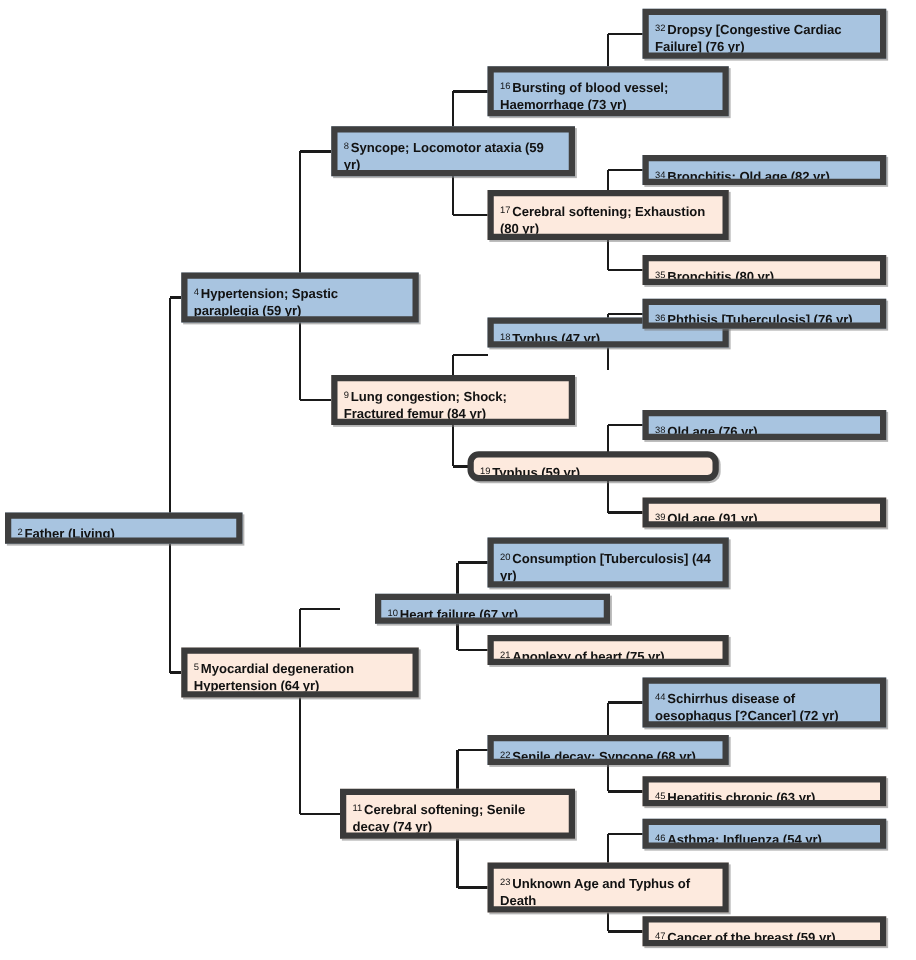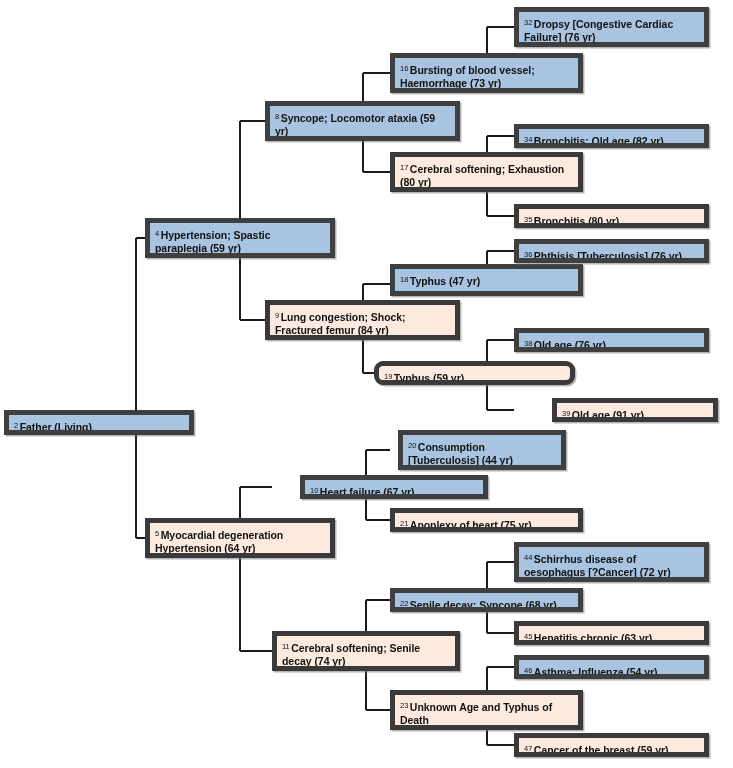--- a/index.html
+++ b/index.html
@@ -101,30 +101,30 @@
   <div id="nodes-layer">
       <div class="node blue" style="left: 4px; top: 410px; width: 190px; height: 25px;"><span class="num">2</span><span class="txt">Father (Living)</span></div>
       <div class="node blue" style="left: 145px; top: 218px; width: 190px; height: 40px;"><span class="num">4</span><span class="txt">Hypertension; Spastic paraplegia (59 yr)</span></div>
       <div class="node peach" style="left: 145px; top: 518px; width: 190px; height: 40px;"><span class="num">5</span><span class="txt">Myocardial degeneration Hypertension (64 yr)</span></div>
       <div class="node blue" style="left: 265px; top: 101px; width: 195px; height: 40px;"><span class="num">8</span><span class="txt">Syncope; Locomotor ataxia (59 yr)</span></div>
       <div class="node peach" style="left: 265px; top: 300px; width: 195px; height: 40px;"><span class="num">9</span><span class="txt">Lung congestion; Shock; Fractured femur (84 yr)</span></div>
       <div class="node blue" style="left: 272px; top: 475px; width: 188px; height: 24px; margin-left: 28px;"><span class="num">10</span><span class="txt">Heart failure (67 yr)</span></div>
       <div class="node peach" style="left: 272px; top: 631px; width: 188px; height: 40px;"><span class="num">11</span><span class="txt">Cerebral softening; Senile decay (74 yr)</span></div>
       <div class="node blue" style="left: 390px; top: 53px; width: 193px; height: 40px;"><span class="num">16</span><span class="txt">Bursting of blood vessel; Haemorrhage (73 yr)</span></div>
       <div class="node peach" style="left: 390px; top: 152px; width: 193px; height: 40px;"><span class="num">17</span><span class="txt">Cerebral softening; Exhaustion (80 yr)</span></div>
-      <div class="node blue" style="left: 390px; top: 264px; width: 193px; height: 32px;"><span class="num">18</span><span class="txt">Typhus (47 yr)</span></div>
+      <div class="node blue" style="left: 390px; top: 254px; width: 193px; height: 24px;"><span class="num">18</span><span class="txt">Typhus (47 yr)</span></div>
       <div class="node peach" style="left: 374px; top: 361px; width: 201px; height: 24px; border-radius: 9px;"><span class="num">19</span><span class="txt">Typhus (59 yr)</span></div>
-      <div class="node blue" style="left: 398px; top: 430px; width: 168px; height: 40px;"><span class="num">20</span><span class="txt">Consumption [Tuberculosis] (44 yr)</span></div>
+      <div class="node blue" style="left: 390px; top: 430px; width: 193px; height: 40px;"><span class="num">20</span><span class="txt">Consumption [Tuberculosis] (44 yr)</span></div>
       <div class="node peach" style="left: 390px; top: 508px; width: 193px; height: 24px;"><span class="num">21</span><span class="txt">Apoplexy of heart (75 yr)</span></div>
       <div class="node blue" style="left: 390px; top: 588px; width: 193px; height: 24px;"><span class="num">22</span><span class="txt">Senile decay; Syncope (68 yr)</span></div>
       <div class="node peach" style="left: 390px; top: 690px; width: 193px; height: 40px;"><span class="num">23</span><span class="txt">Unknown Age and Typhus of Death</span></div>
       <div class="node blue" style="left: 514px; top: 7px; width: 195px; height: 40px;"><span class="num">32</span><span class="txt">Dropsy [Congestive Cardiac Failure] (76 yr)</span></div>
       <div class="node blue" style="left: 514px; top: 124px; width: 195px; height: 24px;"><span class="num">34</span><span class="txt">Bronchitis; Old age (82 yr)</span></div>
       <div class="node peach" style="left: 514px; top: 204px; width: 195px; height: 24px;"><span class="num">35</span><span class="txt">Bronchitis (80 yr)</span></div>
       <div class="node blue" style="left: 514px; top: 239px; width: 195px; height: 24px;"><span class="num">36</span><span class="txt">Phthisis [Tuberculosis] (76 yr)</span></div>
       <div class="node blue" style="left: 514px; top: 328px; width: 195px; height: 24px;"><span class="num">38</span><span class="txt">Old age (76 yr)</span></div>
-      <div class="node peach" style="left: 514px; top: 398px; width: 166px; height: 24px; margin-left: 38px;"><span class="num">39</span><span class="txt">Old age (91 yr)</span></div>
+      <div class="node peach" style="left: 514px; top: 398px; width: 195px; height: 24px;"><span class="num">39</span><span class="txt">Old age (91 yr)</span></div>
       <div class="node blue" style="left: 514px; top: 542px; width: 195px; height: 40px;"><span class="num">44</span><span class="txt">Schirrhus disease of oesophagus [?Cancer] (72 yr)</span></div>
       <div class="node peach" style="left: 514px; top: 621px; width: 195px; height: 24px;"><span class="num">45</span><span class="txt">Hepatitis chronic (63 yr)</span></div>
       <div class="node blue" style="left: 514px; top: 655px; width: 195px; height: 24px;"><span class="num">46</span><span class="txt">Asthma; Influenza (54 yr)</span></div>
       <div class="node peach" style="left: 514px; top: 733px; width: 195px; height: 24px;"><span class="num">47</span><span class="txt">Cancer of the breast (59 yr)</span></div>
     </div>
 </div>
 
 </body></html>

